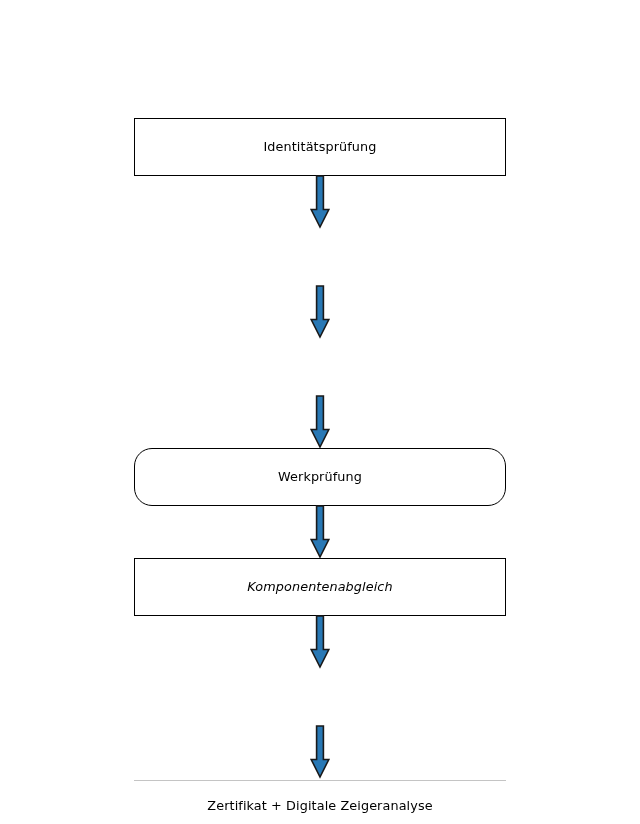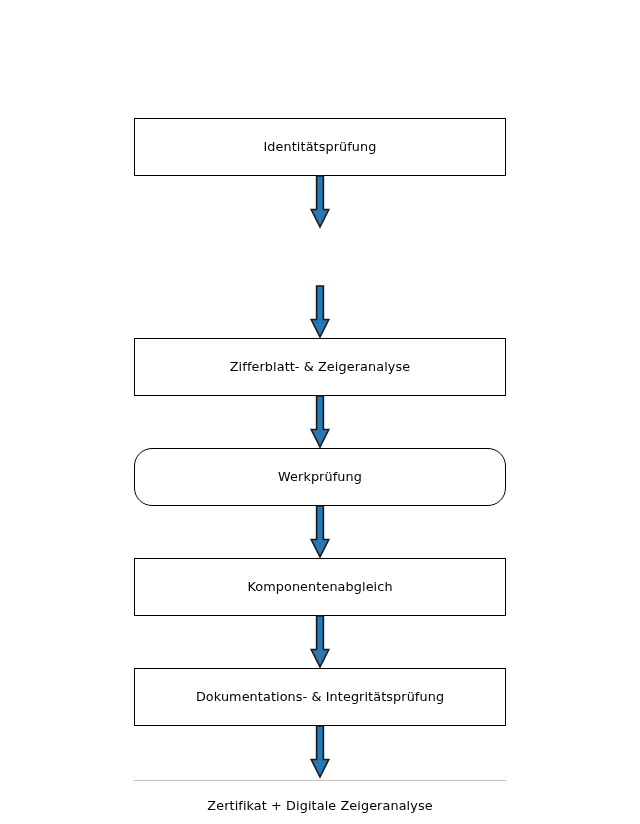--- a/index.html
+++ b/index.html
@@ -86,53 +86,47 @@
     </svg>
   </div>
 
 
   <div class="connector" style="top:286px;">
     <svg viewBox="0 0 28 52" xmlns="http://www.w3.org/2000/svg" aria-hidden="true">
       <path d="M10.6 0 L10.6 33.5 L5.2 33.5 L14 51 L22.8 33.5 L17.4 33.5 L17.4 0 Z" fill="#2878b5" stroke="#1a1a1a" stroke-width="1.6" stroke-linejoin="miter"></path>
     </svg>
   </div>
 
-  <div class="node" style="top:338px;">
-    <span class="node-label">Zifferblatt- &amp; Zeigeranalyse</span>
-  </div>
 
   <div class="connector" style="top:396px;">
     <svg viewBox="0 0 28 52" xmlns="http://www.w3.org/2000/svg" aria-hidden="true">
       <path d="M10.6 0 L10.6 33.5 L5.2 33.5 L14 51 L22.8 33.5 L17.4 33.5 L17.4 0 Z" fill="#2878b5" stroke="#1a1a1a" stroke-width="1.6" stroke-linejoin="miter"></path>
     </svg>
   </div>
 
   <div class="node" style="top:448px;border-radius:18px;">
     <span class="node-label">Werkprüfung</span>
   </div>
 
   <div class="connector" style="top:506px;">
     <svg viewBox="0 0 28 52" xmlns="http://www.w3.org/2000/svg" aria-hidden="true">
       <path d="M10.6 0 L10.6 33.5 L5.2 33.5 L14 51 L22.8 33.5 L17.4 33.5 L17.4 0 Z" fill="#2878b5" stroke="#1a1a1a" stroke-width="1.6" stroke-linejoin="miter"></path>
     </svg>
   </div>
 
-  <div class="node" style="top:558px;">
+  <div class="node" style="top:558px;font-style:italic;">
     <span class="node-label">Komponentenabgleich</span>
   </div>
 
   <div class="connector" style="top:616px;">
     <svg viewBox="0 0 28 52" xmlns="http://www.w3.org/2000/svg" aria-hidden="true">
       <path d="M10.6 0 L10.6 33.5 L5.2 33.5 L14 51 L22.8 33.5 L17.4 33.5 L17.4 0 Z" fill="#2878b5" stroke="#1a1a1a" stroke-width="1.6" stroke-linejoin="miter"></path>
     </svg>
   </div>
 
-  <div class="node" style="top:668px;">
-    <span class="node-label">Dokumentations- &amp; Integritätsprüfung</span>
-  </div>
 
   <div class="connector" style="top:726px;">
     <svg viewBox="0 0 28 52" xmlns="http://www.w3.org/2000/svg" aria-hidden="true">
       <path d="M10.6 0 L10.6 33.5 L5.2 33.5 L14 51 L22.8 33.5 L17.4 33.5 L17.4 0 Z" fill="#2878b5" stroke="#1a1a1a" stroke-width="1.6" stroke-linejoin="miter"></path>
     </svg>
   </div>
 
   <div class="node terminal" style="top:780px;">
     <span class="node-label">Zertifikat + Digitale Zeigeranalyse</span>
   </div>

